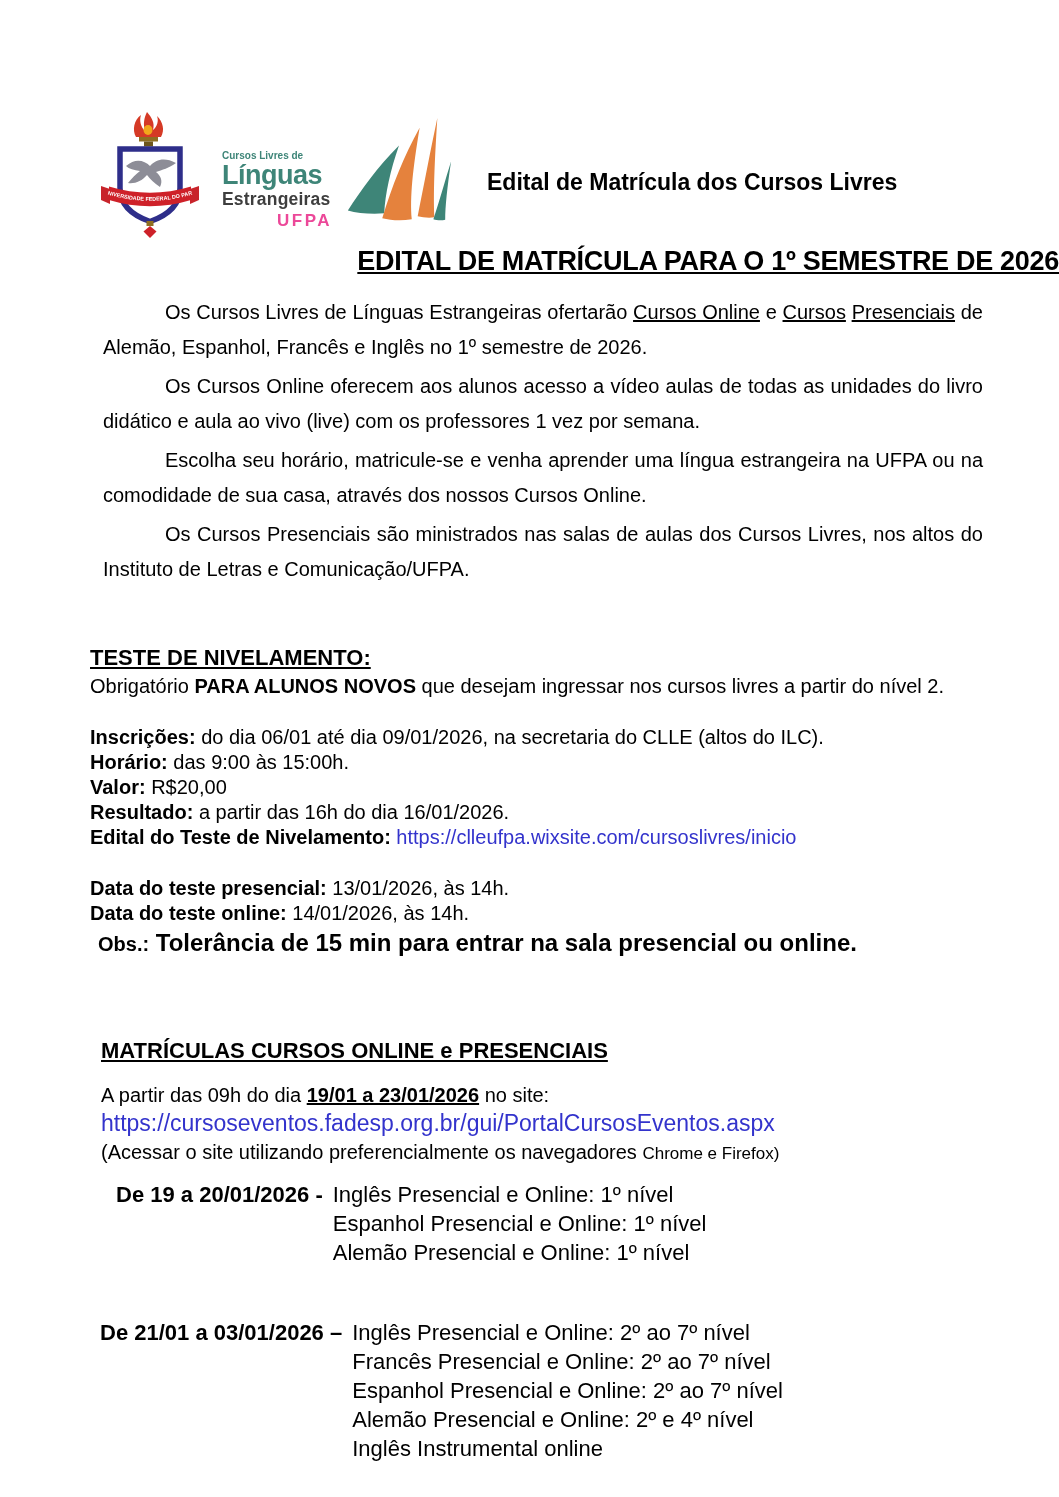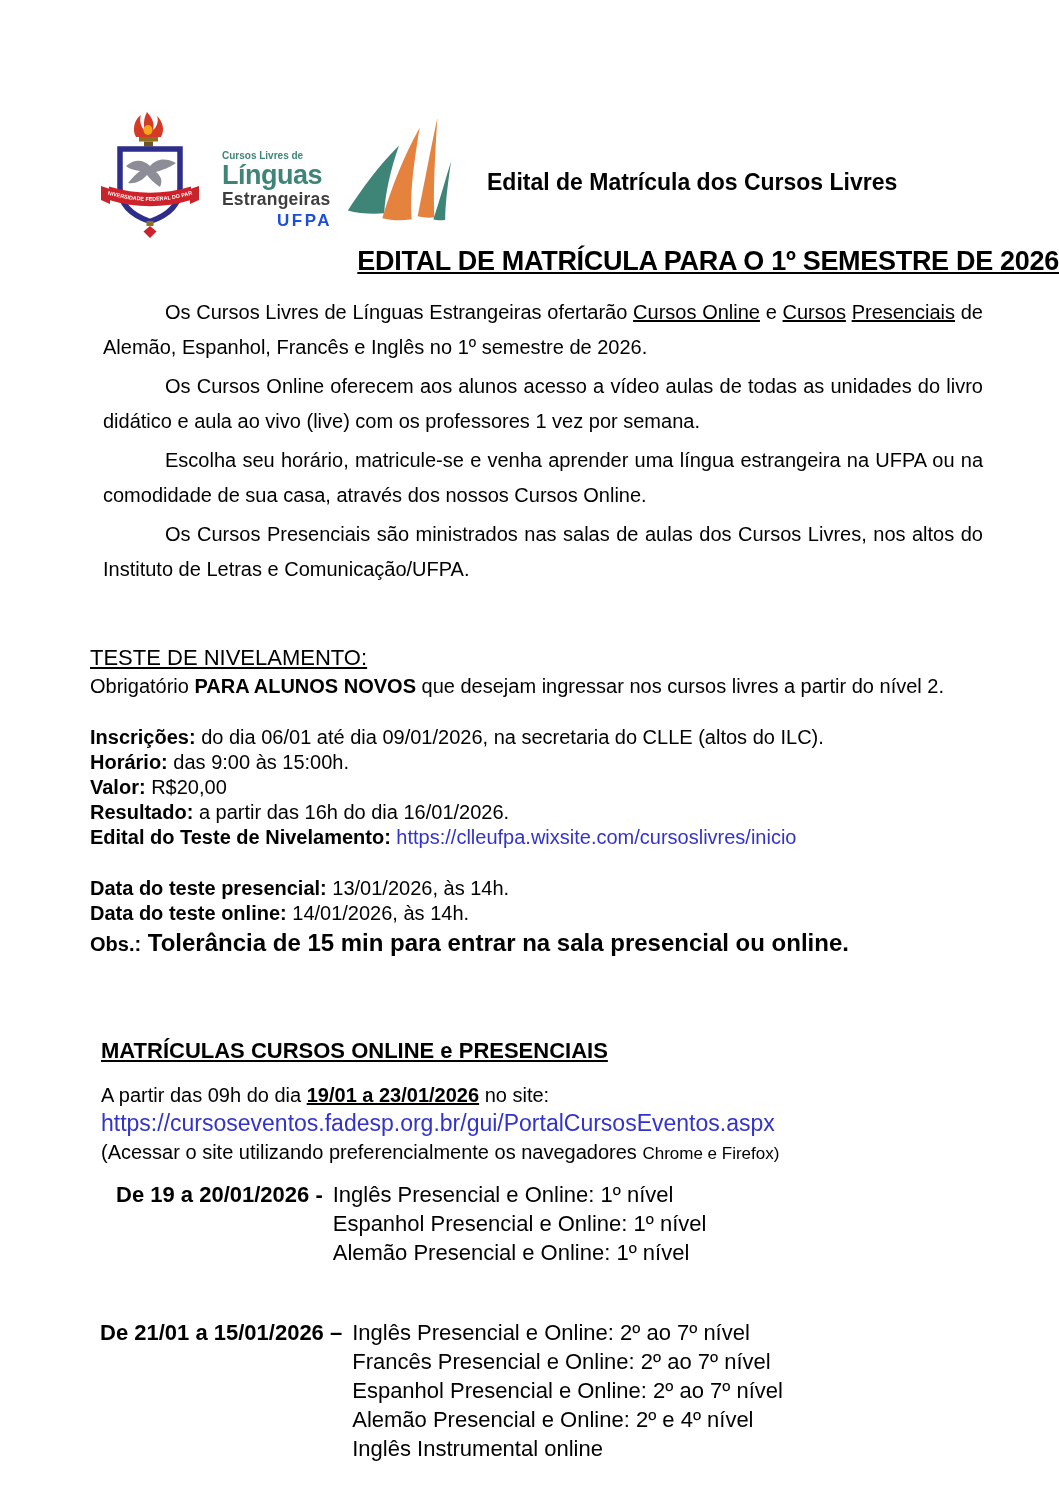--- a/index.html
+++ b/index.html
@@ -5,39 +5,39 @@
   * { margin:0; padding:0; box-sizing:border-box; }
   body { background:#fff; font-family:"Liberation Sans","DejaVu Sans",sans-serif; color:#000; }
   .page { position:relative; width:1059px; height:1497px; background:#fff; overflow:hidden; }
 
   
   .crest { position:absolute; left:98px; top:111px; width:104px; height:128px; }
   .logo-text { position:absolute; left:222px; top:150px; width:112px; }
   .logo-small { font-size:10px; font-weight:bold; color:#3E8578; line-height:12px; }
   .logo-linguas { font-size:27px; font-weight:bold; color:#3E8578; line-height:27px; letter-spacing:-0.5px; }
   .logo-estrang { font-size:17.5px; font-weight:bold; color:#3E3E3E; line-height:20px; letter-spacing:0.2px; }
-  .logo-ufpa { font-size:17px; font-weight:bold; color:#1d4ed8; text-align:right; letter-spacing:2.5px; line-height:19px; margin-top:2px; padding-right:2px; }
+  .logo-ufpa { font-size:17px; font-weight:bold; color:#ec4899; text-align:right; letter-spacing:2.5px; line-height:19px; margin-top:2px; padding-right:2px; }
   .sails { position:absolute; left:342px; top:117px; width:112px; height:118px; }
   .header-title { position:absolute; left:487px; top:168px; font-size:23px; font-weight:bold; line-height:28px; }
 
   .main-title { position:absolute; left:0; top:246px; width:1059px; text-align:right;
                 font-size:27px; font-weight:bold; text-decoration:underline; letter-spacing:-0.3px; }
 
   
   .intro { position:absolute; left:103px; top:295px; width:880px; font-size:20px; line-height:35px; text-align:justify; }
   .intro p { text-indent:62px; margin:0 0 4px 0; }
   .u { text-decoration:underline; }
 
   
   .nivelamento { position:absolute; left:90px; top:644px; width:905px; font-size:20px; line-height:25px; }
-  .nivelamento h3 { font-size:22px; font-weight:normal; text-decoration:underline; line-height:28px; margin:0 0 2px 0; }
+  .nivelamento h3 { font-size:22px; font-weight:bold; text-decoration:underline; line-height:28px; margin:0 0 2px 0; }
   .niv-intro { margin:0 0 26px 0; }
   .detail-row b, .date-row b { font-weight:bold;text-align:center; }
   .dates { margin-top:26px; }
-  .obs-line { line-height:33px; }
+  .obs-line { line-height:33px;margin-left:8px; }
   .obs-label { font-size:20px; font-weight:bold; }
   .obs-text { font-size:24px; font-weight:bold; }
   a.link { color:#3333CC; text-decoration:none; cursor:pointer; }
 
   
   .matriculas { position:absolute; left:101px; top:1030px; width:900px; font-size:20px; line-height:25px; }
   .matriculas h3 { font-size:22px; font-weight:bold; text-decoration:underline; line-height:26px; margin:8px 0 19px 0; }
   .partir { margin:0; }
   .bu { font-weight:bold; text-decoration:underline; }
   .site-link { font-size:23px; line-height:31px; }
@@ -129,21 +129,21 @@
   <div class="schedule s1">
     <div class="sched-label">De 19 a 20/01/2026 -</div>
     <div class="sched-courses">
       <div class="course-line">Inglês Presencial e Online: 1º nível</div>
       <div class="course-line">Espanhol Presencial e Online: 1º nível</div>
       <div class="course-line">Alemão Presencial e Online: 1º nível</div>
     </div>
   </div>
 
   <div class="schedule s2">
-    <div class="sched-label">De 21/01 a 15/01/2026 –</div>
+    <div class="sched-label">De 21/01 a 03/01/2026 –</div>
     <div class="sched-courses">
       <div class="course-line">Inglês Presencial e Online: 2º ao 7º nível</div>
       <div class="course-line">Francês Presencial e Online: 2º ao 7º nível</div>
       <div class="course-line">Espanhol Presencial e Online: 2º ao 7º nível</div>
       <div class="course-line">Alemão Presencial e Online: 2º e 4º nível</div>
       <div class="course-line">Inglês Instrumental online</div>
     </div>
   </div>
 
 </div>

